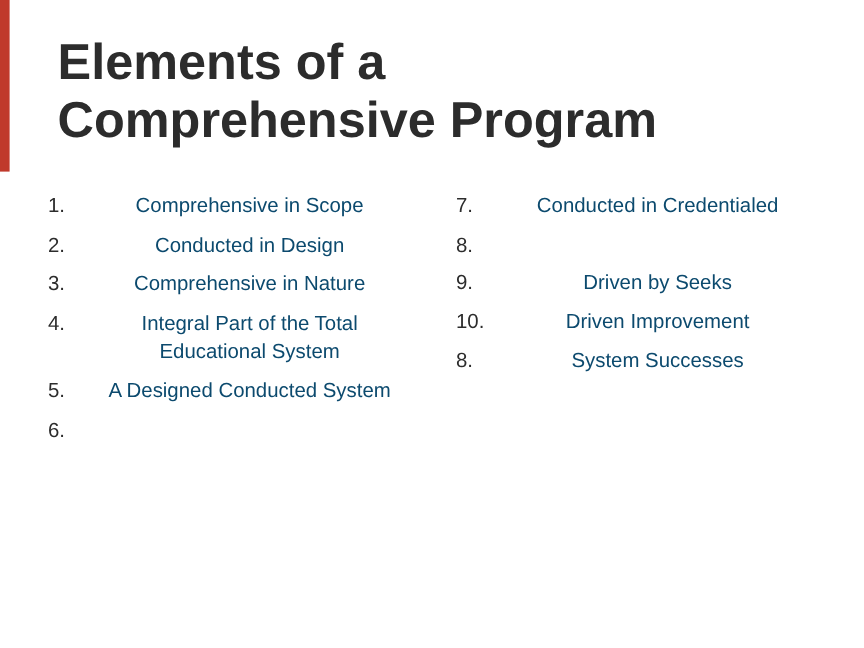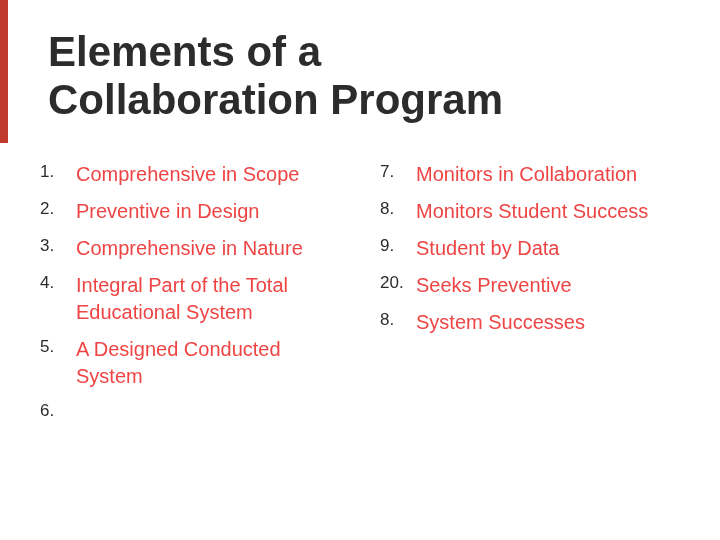--- a/index.html
+++ b/index.html
@@ -60,49 +60,50 @@
 
     .item-number {
       font-size: 17px;
       color: #2c2c2c;
       min-width: 36px;
       font-weight: normal;
       padding-top: 1px;
     }
 
     .item-text {
-      font-size: 20px;
-      color: #ef4444;
+      font-size: 17px;
+      color: #0c4a6e;
       line-height: 1.35;
       flex: 1;
+      text-align: center;
     }
   </style>
 </head>
 <body>
 
 <div class="page">
 
   <div class="header">
     <h1>
       <span>Elements of a</span><br>
-      <span>Collaboration Program</span>
+      <span>Comprehensive Program</span>
     </h1>
   </div>
 
   <div class="content">
 
     <div class="left-col">
 
     <div class="item">
           <span class="item-number">1.</span>
           <span class="item-text">Comprehensive in Scope</span>
         </div>
         <div class="item">
           <span class="item-number">2.</span>
-          <span class="item-text">Preventive in Design</span>
+          <span class="item-text">Conducted in Design</span>
         </div>
         <div class="item">
           <span class="item-number">3.</span>
           <span class="item-text">Comprehensive in Nature</span>
         </div>
         <div class="item">
           <span class="item-number">4.</span>
           <span class="item-text">Integral Part of the Total Educational System</span>
         </div>
         <div class="item">
@@ -111,33 +112,32 @@
         </div>
         <div class="item">
           <span class="item-number">6.</span>
         </div>
       </div>
 
     <div class="right-col">
 
     <div class="item">
           <span class="item-number">7.</span>
-          <span class="item-text">Monitors in Collaboration</span>
+          <span class="item-text">Conducted in Credentialed</span>
         </div>
         <div class="item">
           <span class="item-number">8.</span>
-          <span class="item-text">Monitors Student Success</span>
         </div>
         <div class="item">
           <span class="item-number">9.</span>
-          <span class="item-text">Student by Data</span>
+          <span class="item-text">Driven by Seeks</span>
         </div>
         <div class="item">
-          <span class="item-number">20.</span>
-          <span class="item-text">Seeks Preventive</span>
+          <span class="item-number">10.</span>
+          <span class="item-text">Driven Improvement</span>
         </div>
         <div class="item">
           <span class="item-number">8.</span>
           <span class="item-text">System Successes</span>
         </div>
       </div>
 
   </div>
 </div>
 

